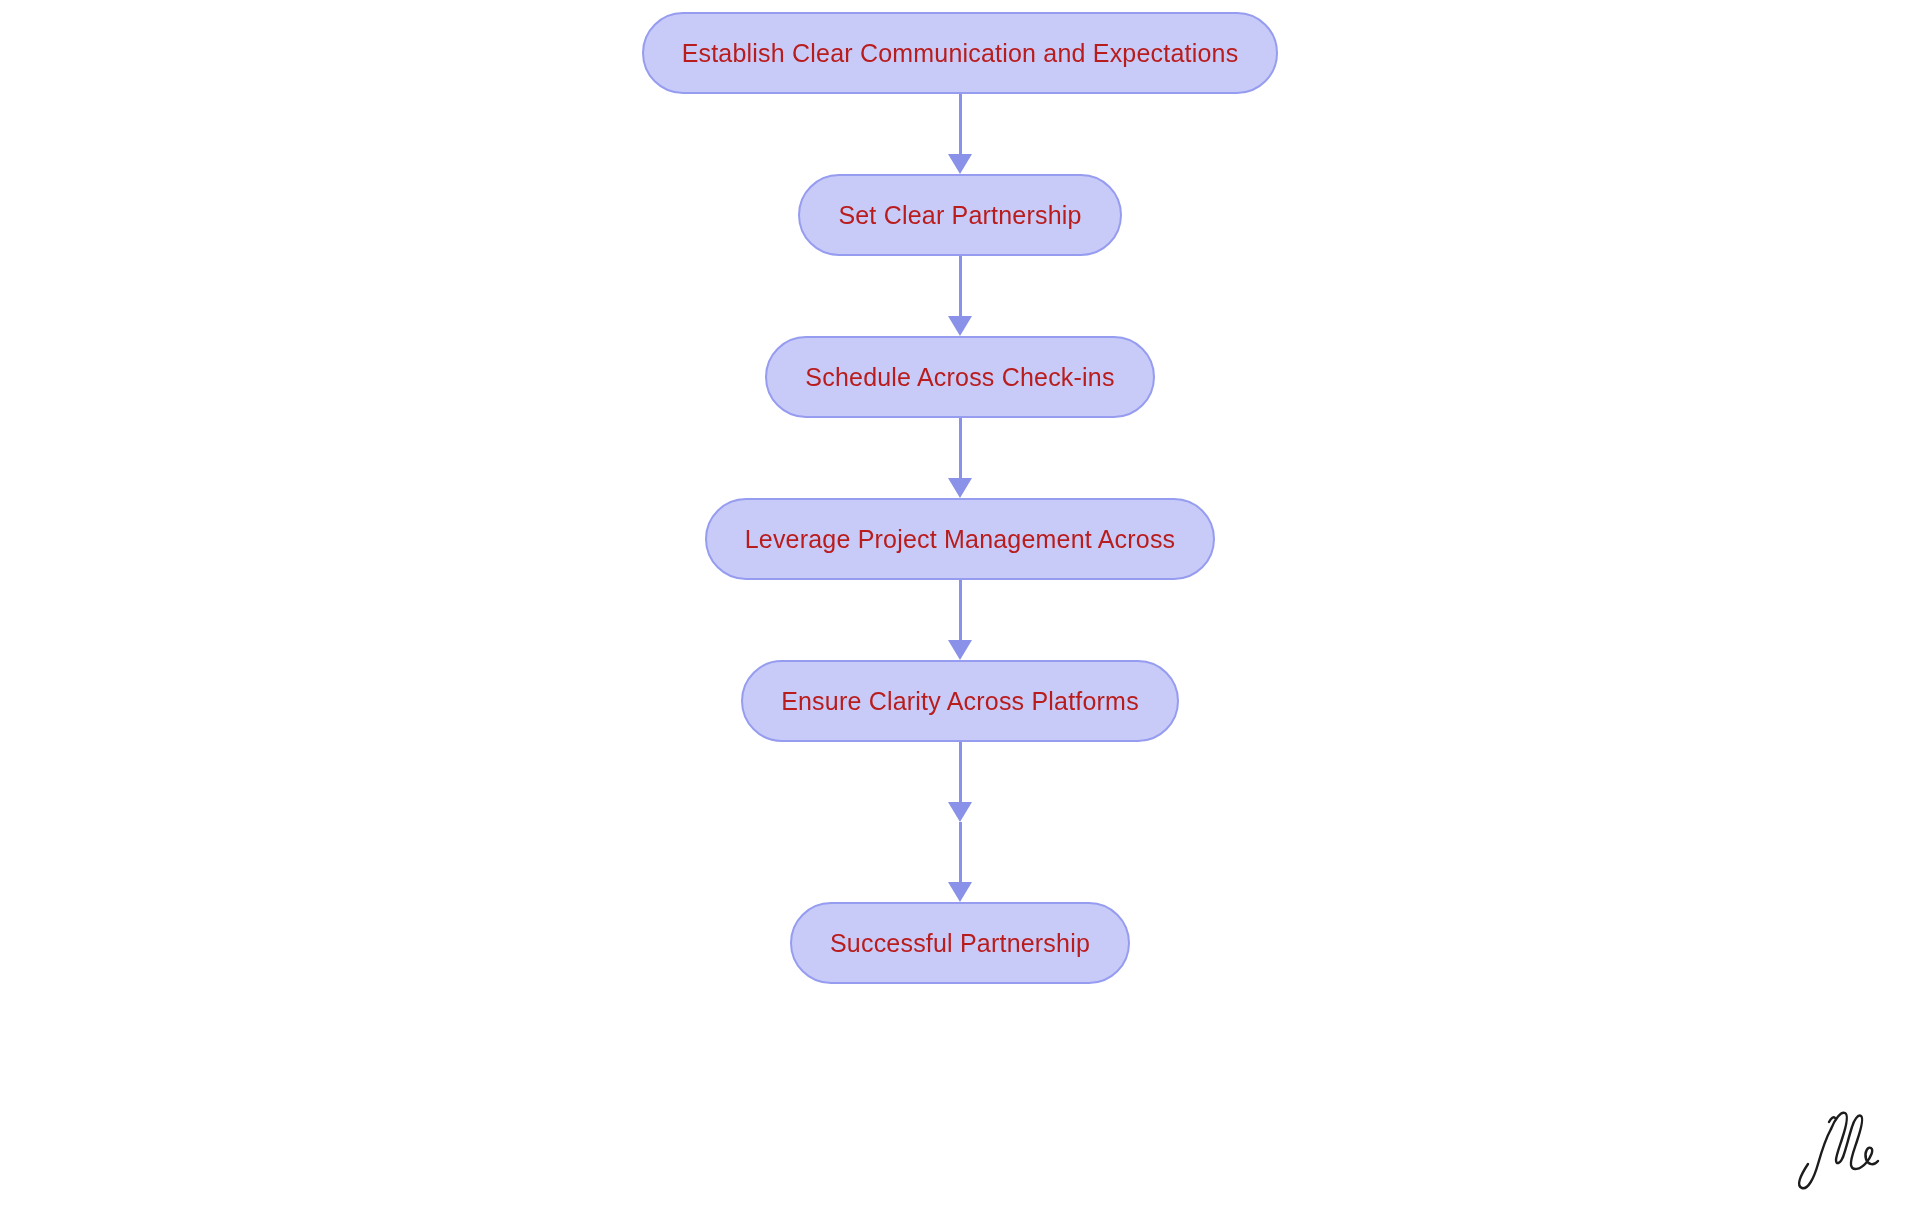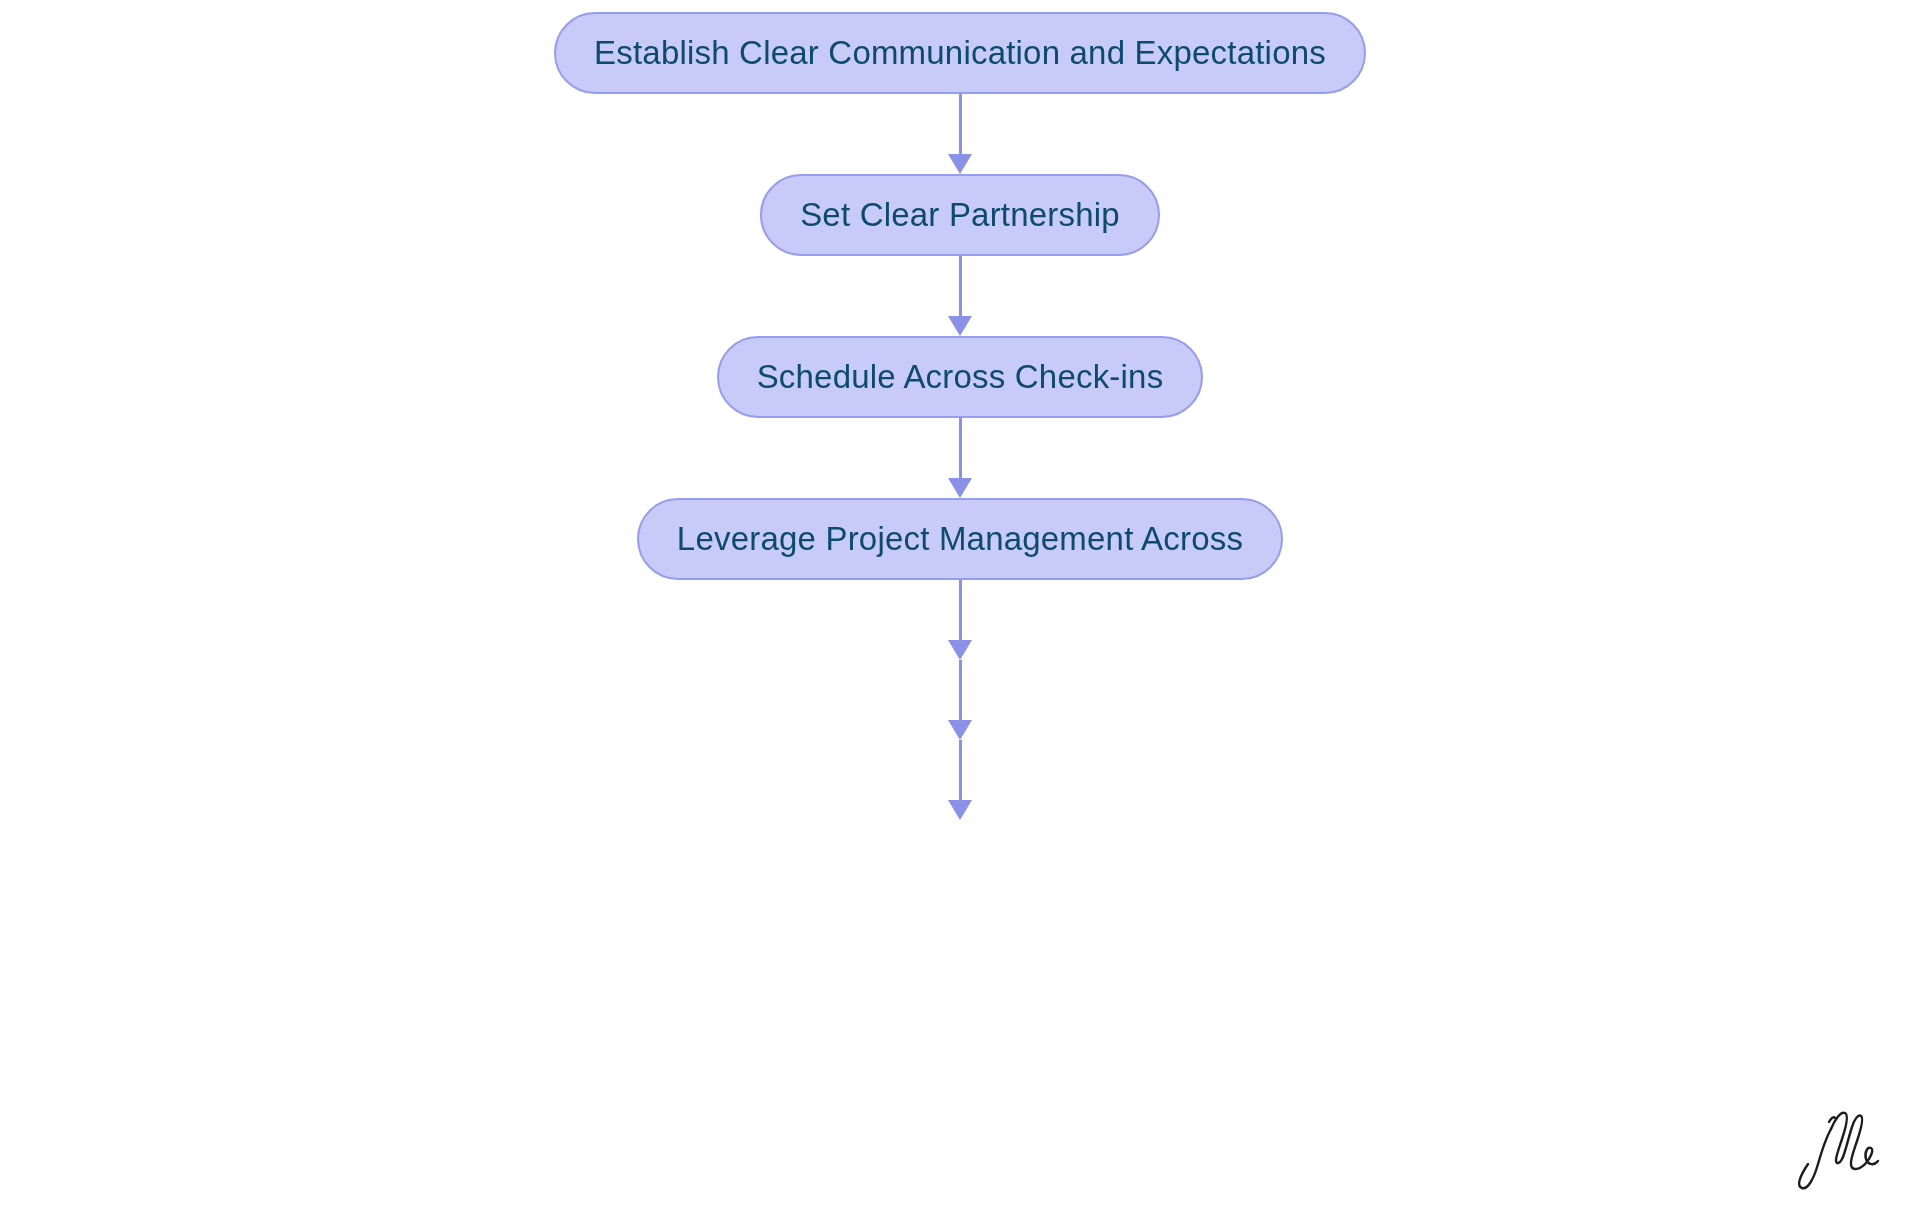--- a/index.html
+++ b/index.html
@@ -33,23 +33,23 @@
     border-radius: 41px;
     background: #c8cbf8;
     border: 2px solid #969cf0;
     display: flex;
     align-items: center;
     justify-content: center;
     padding: 0 38px;
     white-space: nowrap;
   }
   .node-label {
-    font-size: 33px;
+    font-size: 25px;
     letter-spacing: 0.2px;
-    color: #0c4a6e;
+    color: #b91c1c;
     text-align: right;
   }
   .connector {
     height: 80px;
     display: flex;
     flex-direction: column;
     align-items: center;
   }
   .connector-line {
     width: 3px;
@@ -112,32 +112,38 @@
 
     <div class="node">
       <span class="node-label">Leverage Project Management Across</span>
     </div>
 
     <div class="connector">
       <div class="connector-line"></div>
       <div class="connector-head"></div>
     </div>
 
+    <div class="node">
+      <span class="node-label">Ensure Clarity Across Platforms</span>
+    </div>
 
     <div class="connector">
       <div class="connector-line"></div>
       <div class="connector-head"></div>
     </div>
 
 
     <div class="connector">
       <div class="connector-line"></div>
       <div class="connector-head"></div>
     </div>
 
+    <div class="node">
+      <span class="node-label">Successful Partnership</span>
+    </div>
 
   </div>
 
   <div class="signature">
     <svg viewBox="0 0 92 96" fill="none" xmlns="http://www.w3.org/2000/svg">
       <g stroke="#1c1c1c" stroke-width="2.4" stroke-linecap="round" fill="none">
 
         <path d="M 20 62 C 12 74 8 84 14 86 C 20 88 26 76 30 62 C 34 48 38 36 43 27"></path>
 
         <path d="M 41 20 C 43 16 46 14 47 16"></path>

